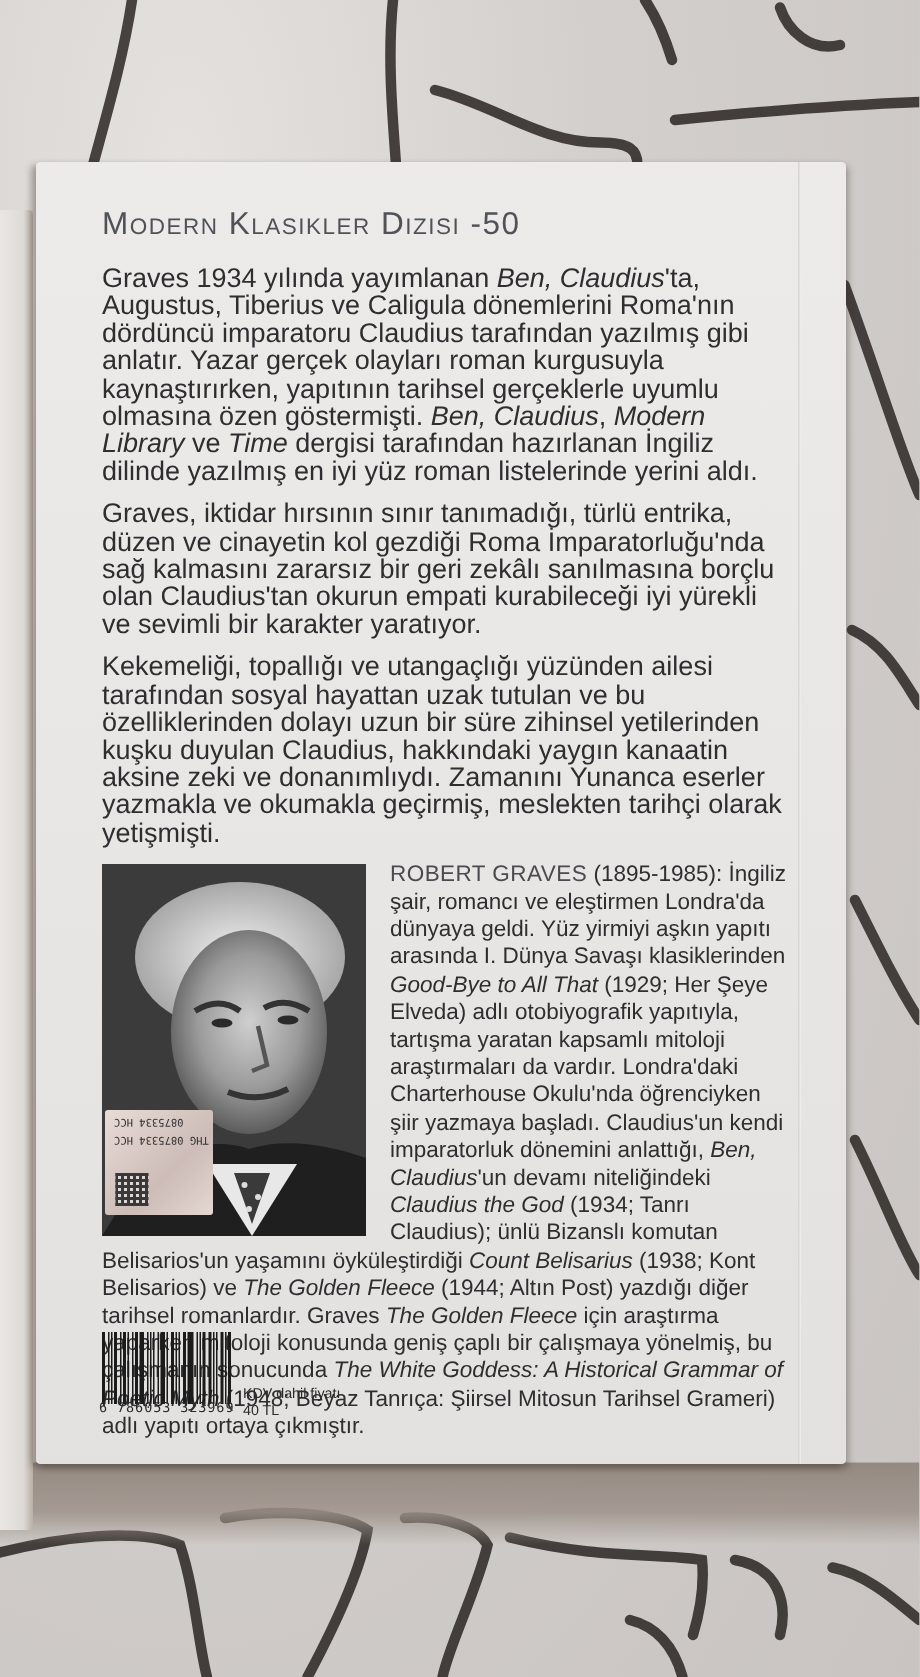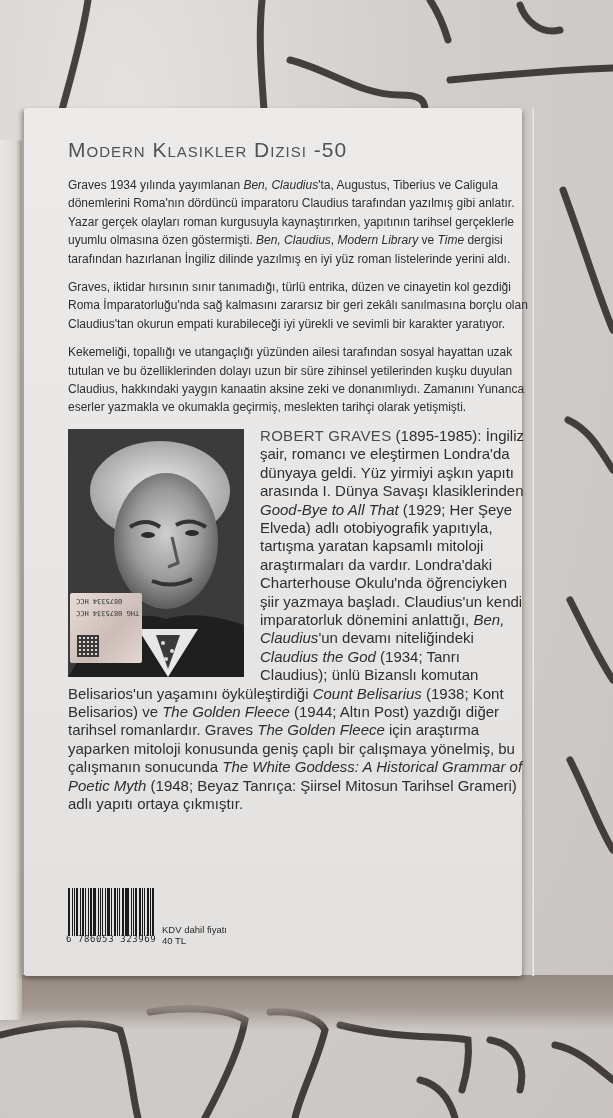--- a/index.html
+++ b/index.html
@@ -23,40 +23,40 @@
       opacity: .85;
     }
     
     .book-left {
       position: absolute; left: 0; top: 140px; width: 22px; height: 880px;
       background: linear-gradient(90deg, #e9e7e4 0%, #dedbd7 70%, #b9b0a5 100%);
       border-radius: 0 3px 3px 0;
     }
     
     .book {
-      position: absolute; left: 24px; top: 108px; width: 498px; height: 868px;
+      position: absolute; left: 24px; top: 108px; width: 540px; height: 868px;
       background: linear-gradient(180deg, #ecebe9 0%, #e7e6e4 55%, #e2e1df 100%);
       border-radius: 3px;
       box-shadow: -3px 2px 4px rgba(60,50,40,.35), 2px 3px 4px rgba(60,50,40,.3);
     }
     .spine-crease {
       position: absolute; top: 0; bottom: 0; left: 508px; width: 2px;
       background: linear-gradient(90deg, #d2d1cf, #f2f1ef);
     }
     .cover {
       position: absolute; left: 44px; top: 30px; width: 460px;
       color: #2b2b2d;
     }
     .series-title {
       font-size: 21px; letter-spacing: 1px; color: #505258;
       font-variant: small-caps; font-weight: normal;
       margin-bottom: 14px;
     }
     p.blurb {
-      font-size: 12px; line-height: 18.4px; color: #2e2e30;
+      font-size: 18px; line-height: 18.4px; color: #2e2e30;
       margin-bottom: 10px;
     }
     i { font-style: italic; }
     .bio-wrap { position: relative; margin-top: 8px; }
     .photo {
       float: left; width: 176px; height: 248px; margin-right: 16px; margin-bottom: 4px;
       background: #3a3a3a; position: relative; overflow: hidden;
       margin-top: 2px;
     }
     .photo svg { display: block; }

